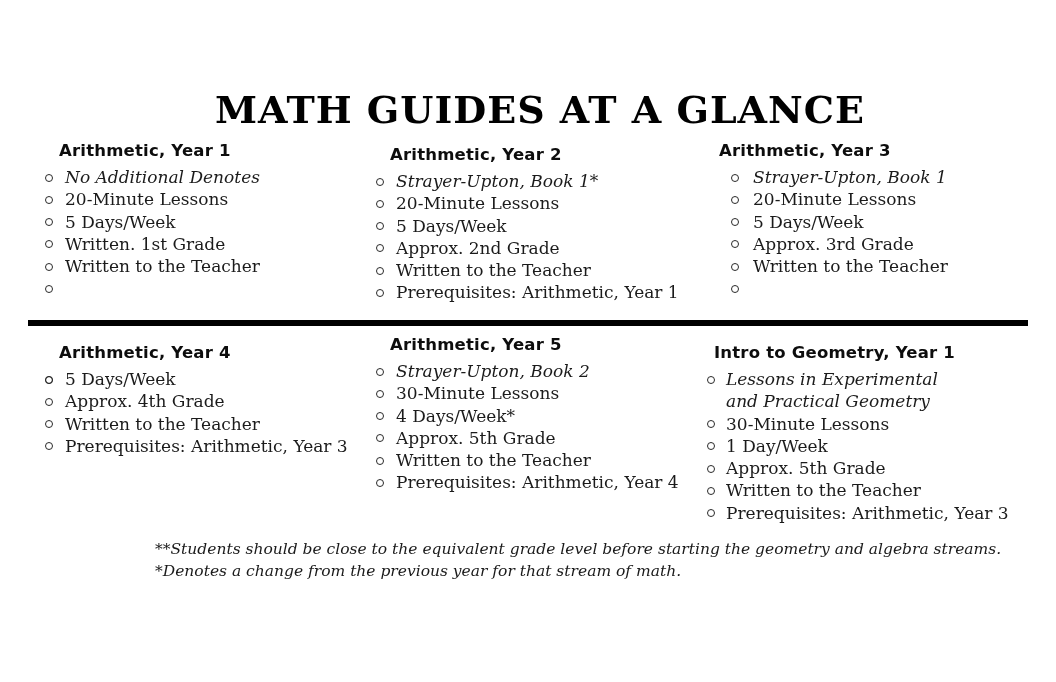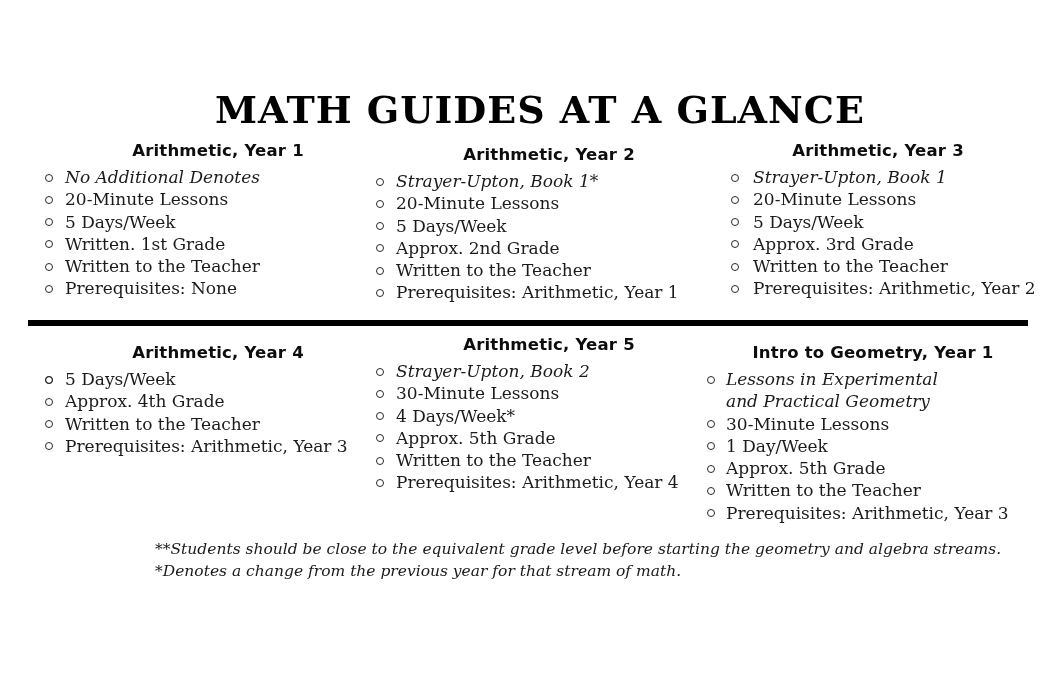--- a/index.html
+++ b/index.html
@@ -35,21 +35,20 @@
     width: 335px;
   }
   .section-heading {
     margin: 0 0 5px 17px;
     font-family: "DejaVu Sans", "Liberation Sans", sans-serif;
     font-weight: bold;
     font-size: 16.5px;
     line-height: 20px;
     letter-spacing: 0.2px;
     color: #0d0d0d;
-    text-align: center;
   }
   .section ul {
     list-style: none;
     margin: 0;
     padding: 0;
   }
   .section li {
     position: relative;
     padding-left: 23px;
     font-size: 17px;
@@ -115,21 +114,21 @@
   <h1 class="page-title">MATH GUIDES AT A GLANCE</h1>
 
   <div class="section" id="sec-0">
     <h2 class="section-heading">Arithmetic, Year 1</h2>
     <ul>
       <li><span class="bullet"></span><span class="item-text">No Additional Denotes</span></li>
       <li><span class="bullet"></span><span class="item-text">20-Minute Lessons</span></li>
       <li><span class="bullet"></span><span class="item-text">5 Days/Week</span></li>
       <li><span class="bullet"></span><span class="item-text">Written. 1st Grade</span></li>
       <li><span class="bullet"></span><span class="item-text">Written to the Teacher</span></li>
-      <li><span class="bullet"></span><span class="item-text">Prerequisites: None</span></li>
+      <li><span class="bullet"></span></li>
     </ul>
   </div>
 
   <div class="section" id="sec-1">
     <h2 class="section-heading">Arithmetic, Year 2</h2>
     <ul>
       <li><span class="bullet"></span><span class="item-text">Strayer-Upton, Book 1*</span></li>
       <li><span class="bullet"></span><span class="item-text">20-Minute Lessons</span></li>
       <li><span class="bullet"></span><span class="item-text">5 Days/Week</span></li>
       <li><span class="bullet"></span><span class="item-text">Approx. 2nd Grade</span></li>
@@ -139,21 +138,21 @@
   </div>
 
   <div class="section" id="sec-2">
     <h2 class="section-heading">Arithmetic, Year 3</h2>
     <ul class="indent-lg">
       <li><span class="bullet"></span><span class="item-text">Strayer-Upton, Book 1</span></li>
       <li><span class="bullet"></span><span class="item-text">20-Minute Lessons</span></li>
       <li><span class="bullet"></span><span class="item-text">5 Days/Week</span></li>
       <li><span class="bullet"></span><span class="item-text">Approx. 3rd Grade</span></li>
       <li><span class="bullet"></span><span class="item-text">Written to the Teacher</span></li>
-      <li><span class="bullet"></span><span class="item-text">Prerequisites: Arithmetic, Year 2</span></li>
+      <li><span class="bullet"></span></li>
     </ul>
   </div>
 
   <div class="divider"></div>
 
   <div class="section" id="sec-3">
     <h2 class="section-heading">Arithmetic, Year 4</h2>
     <ul>
       <li><span class="bullet"></span></li>
       <li><span class="bullet"></span><span class="item-text">5 Days/Week</span></li>

